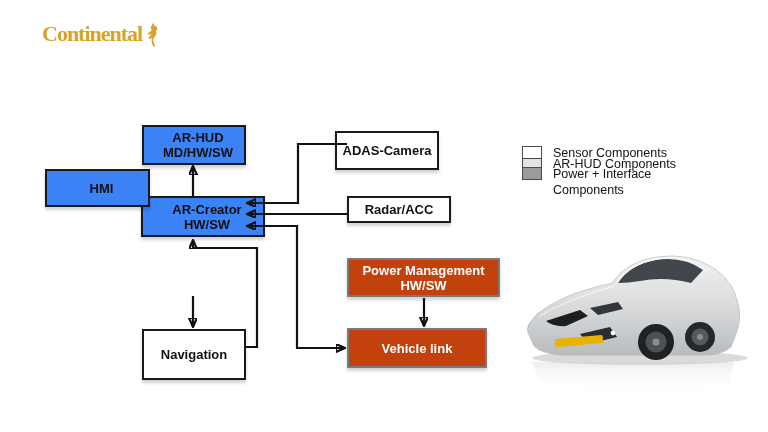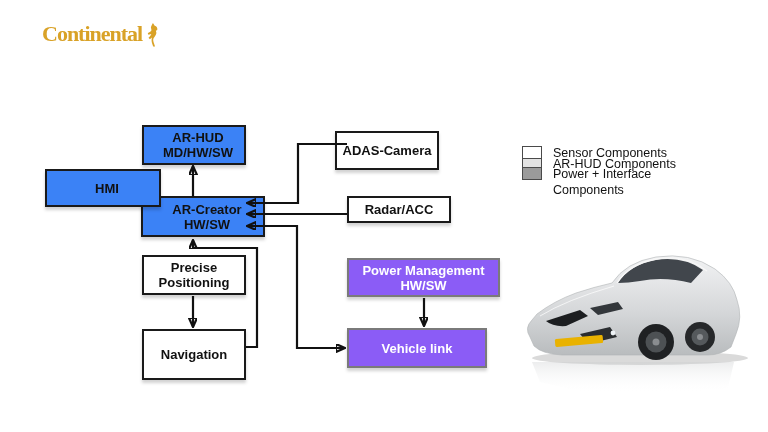--- a/index.html
+++ b/index.html
@@ -16,23 +16,23 @@
   #logo svg{margin-left:2px;margin-top:3px;}
   
   .box{
     position:absolute;box-sizing:border-box;border:2px solid #1a1a1a;
     display:flex;align-items:center;justify-content:center;text-align:center;
     font-weight:bold;font-size:13px;line-height:15px;white-space:pre-line;
     box-shadow:0 3px 3px rgba(0,0,0,0.18);
   }
   .box.cat-arhud{background:#3b82f6;color:#111;padding-left:8px;}
   .box.cat-sensor{background:#FFFFFF;color:#111;}
-  .box.cat-power{background:#8b5cf6;color:#fff;border-color:#7a7a7a;}
+  .box.cat-power{background:#c2410c;color:#fff;border-color:#7a7a7a;}
   #box-ar-hud{left:142px;top:125px;width:104px;height:40px;}
-  #box-hmi{left:45px;top:169px;width:116px;height:38px;z-index:4;}
+  #box-hmi{left:45px;top:169px;width:105px;height:38px;z-index:4;}
   #box-ar-creator{left:141px;top:196px;width:124px;height:41px;}
   #box-precise{left:142px;top:255px;width:104px;height:40px;}
   #box-navigation{left:142px;top:329px;width:104px;height:51px;}
   #box-adas{left:335px;top:125px;width:104px;height:39px;margin-top:6px;}
   #box-radar{left:347px;top:196px;width:104px;height:27px;}
   #box-power{left:347px;top:258px;width:153px;height:39px;}
   #box-vehicle{left:347px;top:328px;width:140px;height:40px;}
   
   #arrows{position:absolute;left:0;top:0;z-index:3;pointer-events:none;}
   #arrows path{fill:none;stroke:#111;stroke-width:2.2px;}
@@ -60,22 +60,20 @@
     <svg width="17" height="24" viewBox="0 0 20 28" aria-hidden="true">
       <path fill="#D9A227" d="M10.5 0 L12.6 3.2 C14.9 3.7 16.1 5.5 15.6 8.1 L14 9.1 L14.6 11.6 C14.2 14.1 12.6 15.6 11.4 17.6 C10.6 19.1 10.8 20.6 11.3 22.6 L13 27.5 L10.8 27.5 L9.3 23 C8.8 21 8.8 18.7 9.4 17 L6.9 19 L5.3 17.3 C6.6 15.8 8.1 14.6 8.6 12.8 L5.2 13.7 L4.4 11.8 C6.1 10.8 8 10.2 8.8 8.4 L8.1 5 C8.7 3.3 9.6 1.6 10.5 0 Z"></path>
     </svg>
   </div>
 
   <div class="box cat-arhud" id="box-ar-hud">AR-HUD
 MD/HW/SW</div>
   <div class="box cat-arhud" id="box-hmi">HMI</div>
   <div class="box cat-arhud" id="box-ar-creator">AR-Creator
 HW/SW</div>
-  <div class="box cat-sensor" id="box-precise">Precise
-Positioning</div>
   <div class="box cat-sensor" id="box-navigation">Navigation</div>
   <div class="box cat-sensor" id="box-adas">ADAS-Camera</div>
   <div class="box cat-sensor" id="box-radar">Radar/ACC</div>
   <div class="box cat-power" id="box-power">Power Management
 HW/SW</div>
   <div class="box cat-power" id="box-vehicle">Vehicle link</div>
 
   <svg id="arrows" width="768" height="432" viewBox="0 0 768 432" aria-hidden="true">
     <defs>
       <marker id="ah" markerUnits="userSpaceOnUse" markerWidth="10" markerHeight="9" refX="9" refY="4" orient="auto">

